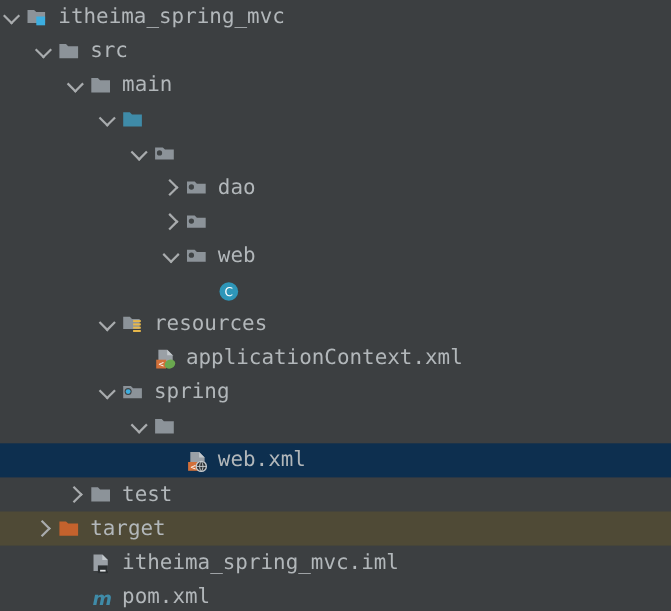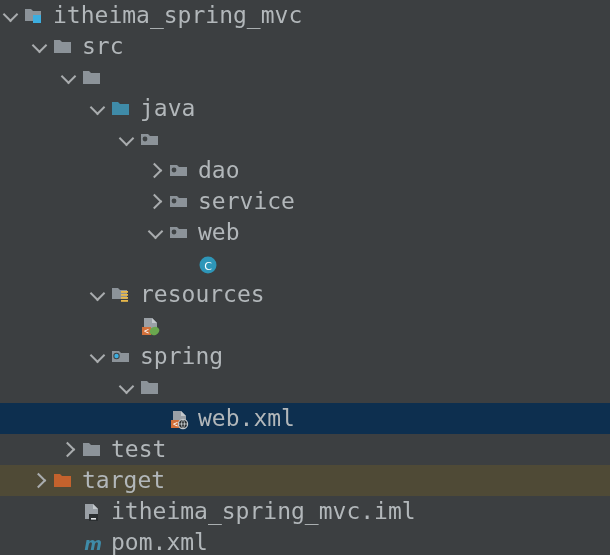--- a/index.html
+++ b/index.html
@@ -57,21 +57,21 @@
   
   .icon {
     width: 26px;
     height: 31px;
     flex: 0 0 26px;
     position: relative;
   }
   .icon svg { position: absolute; left: 2px; top: 7px; }
 
   .label {
-    font-size: 23px;
+    font-size: 19px;
     color: #b2b7ba;
     letter-spacing: 0px;
     line-height: 31px;
     padding-left: 5px;
   }
   .label.excluded { color: #b2b7ba; }
 
   
   .ind { flex: 0 0 29px; height: 31px; }
 </style>
@@ -101,32 +101,32 @@
     </div>
     <div class="row">
       <div class="ind"></div>
       <div class="ind"></div>
       <div class="chev expanded"></div>
       <div class="icon">
         <svg width="22" height="18" viewBox="0 0 22 18">
         <path d="M1 2h6l2 2h9v11H1z" fill="#8c9399"></path>
       </svg>
       </div>
+      <span class="label">main</span>
     </div>
     <div class="row">
       <div class="ind"></div>
       <div class="ind"></div>
       <div class="ind"></div>
       <div class="chev expanded"></div>
       <div class="icon">
         <svg width="22" height="18" viewBox="0 0 22 18">
         <path d="M1 2h6l2 2h9v11H1z" fill="#3f8ba8"></path>
       </svg>
       </div>
-      <span class="label">java</span>
     </div>
     <div class="row">
       <div class="ind"></div>
       <div class="ind"></div>
       <div class="ind"></div>
       <div class="ind"></div>
       <div class="chev expanded"></div>
       <div class="icon">
         <svg width="22" height="18" viewBox="0 0 22 18">
         <path d="M1 3h7l2 2h8v9H1z" fill="#8c9399"></path>
@@ -155,21 +155,20 @@
       <div class="ind"></div>
       <div class="ind"></div>
       <div class="ind"></div>
       <div class="chev collapsed"></div>
       <div class="icon">
         <svg width="22" height="18" viewBox="0 0 22 18">
         <path d="M1 3h7l2 2h8v9H1z" fill="#8c9399"></path>
         <circle cx="5" cy="8" r="2.4" fill="#3f4345"></circle>
       </svg>
       </div>
-      <span class="label">service</span>
     </div>
     <div class="row">
       <div class="ind"></div>
       <div class="ind"></div>
       <div class="ind"></div>
       <div class="ind"></div>
       <div class="ind"></div>
       <div class="chev expanded"></div>
       <div class="icon">
         <svg width="22" height="18" viewBox="0 0 22 18">
@@ -218,20 +217,21 @@
       <div class="chev"></div>
       <div class="icon">
         <svg width="22" height="20" viewBox="0 0 22 20">
         <path d="M4 1h8l5 5v9H4z" fill="#9aa0a6"></path>
         <path d="M12 1l5 5h-5z" fill="#c3c8cc"></path>
         <rect x="2" y="10" width="9" height="8" fill="#d2703a"></rect>
         <text x="6.5" y="17" font-size="8" font-family="DejaVu Sans Mono, monospace" fill="#ffffff" text-anchor="middle">&lt;</text>
         <ellipse cx="14.5" cy="14" rx="5" ry="4" fill="#6aa84f" transform="rotate(-25 14.5 14)"></ellipse>
       </svg>
       </div>
+      <span class="label">applicationContext.xml</span>
     </div>
     <div class="row">
       <div class="ind"></div>
       <div class="ind"></div>
       <div class="ind"></div>
       <div class="chev expanded"></div>
       <div class="icon">
         <svg width="22" height="18" viewBox="0 0 22 18">
         <path d="M1 3h7l2 2h8v9H1z" fill="#8c9399"></path>
         <circle cx="5.5" cy="8" r="3.2" fill="#3f4345"></circle>

